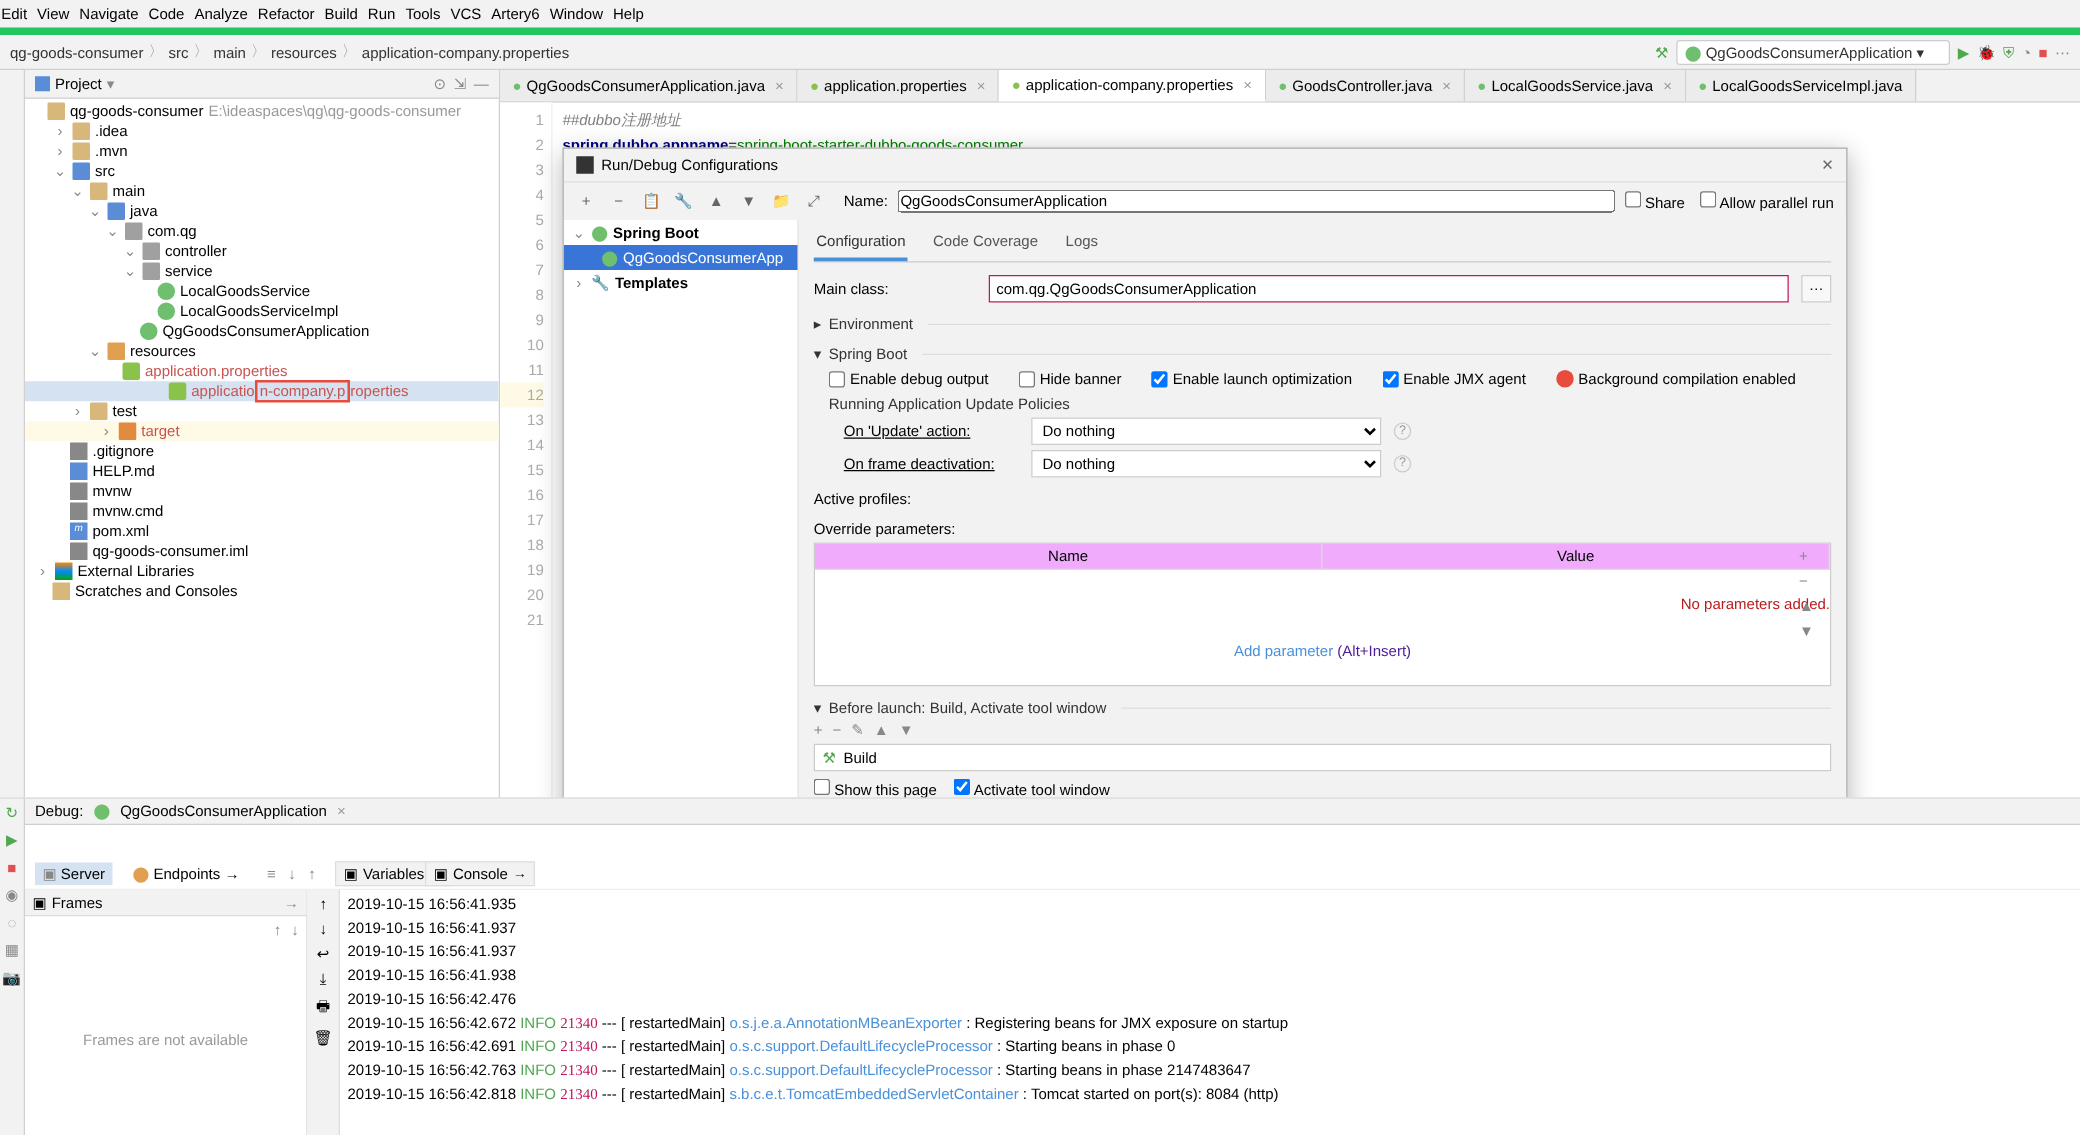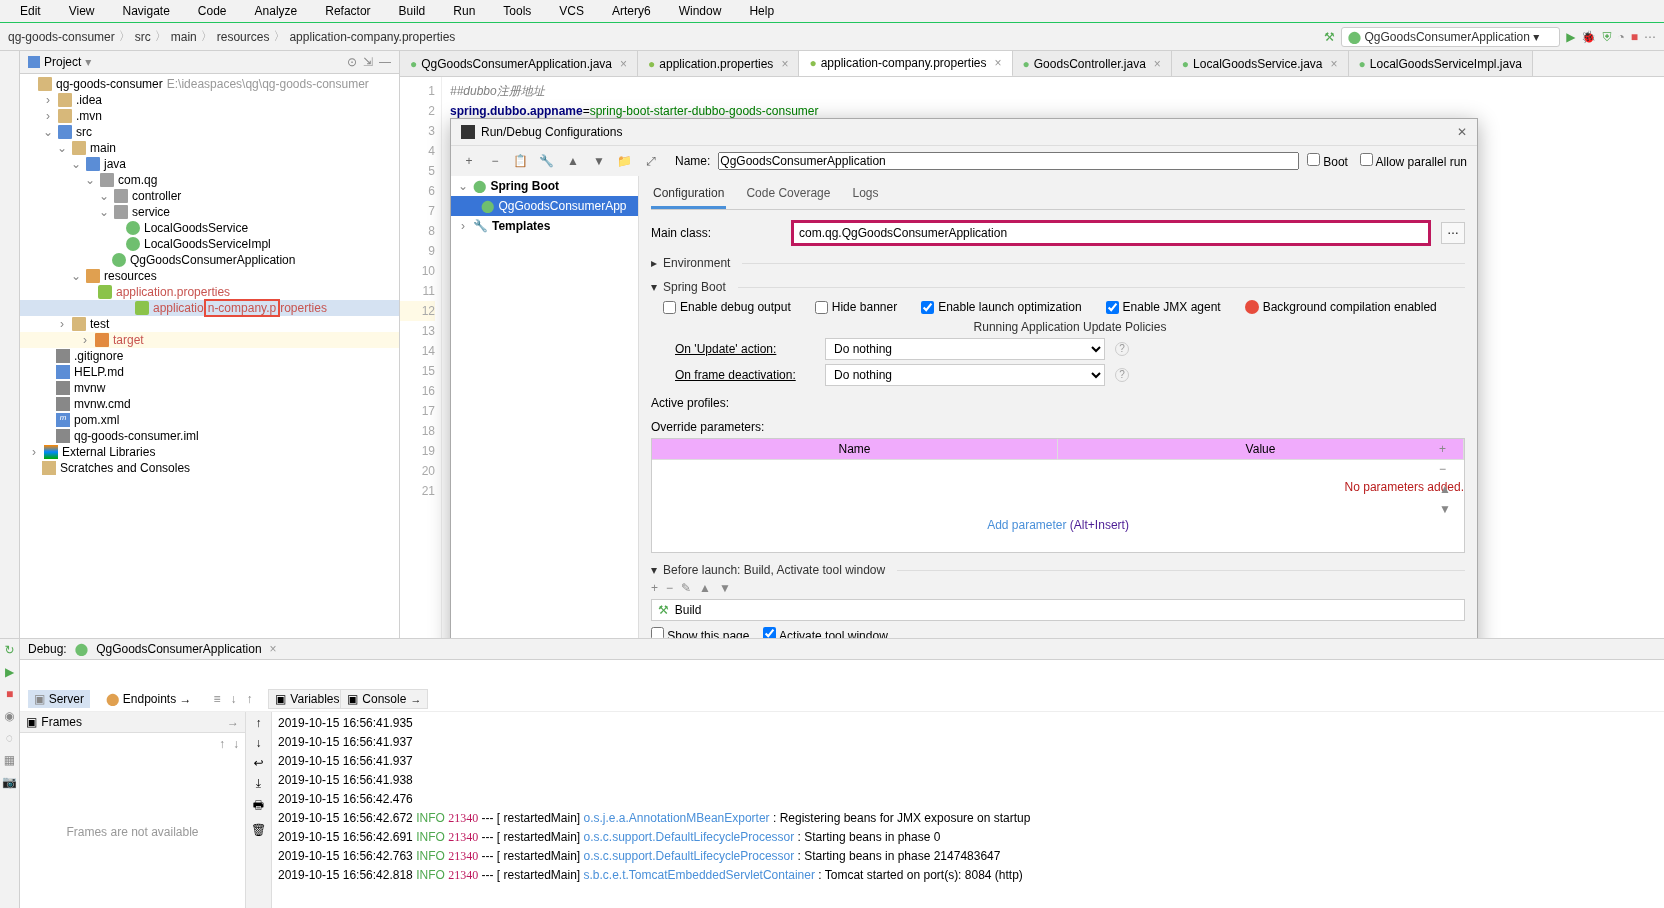--- a/index.html
+++ b/index.html
@@ -1,18 +1,18 @@
 <!DOCTYPE html>
 <html><head>
 <meta charset="utf-8">
 <style>
 * { margin: 0; padding: 0; box-sizing: border-box; font-family: "Segoe UI", Arial, sans-serif; font-size: 12px; }
 body { background: #f2f2f2; width: 1664px; height: 908px; overflow: hidden; position: relative; }
 
-.menubar { background: #f2f2f2; padding: 4px 20px; display: flex; gap: 28px; border-bottom: 1px solid #22c55e; }
+.menubar { background: #f2f2f2; padding: 4px 1px; display: flex; gap: 8px; border-bottom: 6px solid #22c55e; }
 .menubar span { cursor: default; }
 
 .toolbar-row { background: #f2f2f2; padding: 4px 8px; border-bottom: 1px solid #d0d0d0; display: flex; align-items: center; justify-content: space-between; height: 28px; }
 .breadcrumb { display: flex; gap: 4px; align-items: center; color: #333; }
 .breadcrumb .sep { color: #999; }
 .toolbar-right { display: flex; align-items: center; gap: 6px; }
 .run-select { background: #fff; border: 1px solid #ccc; padding: 2px 20px 2px 6px; border-radius: 3px; color: #333; }
 
 .main-layout { display: flex; height: calc(100% - 60px); }
 .leftstrip { width: 20px; background: #f2f2f2; border-right: 1px solid #d0d0d0; }
@@ -50,34 +50,34 @@
 .dialog { position: absolute; left: 450px; top: 118px; width: 1028px; height: 610px; background: #f2f2f2; border: 1px solid #aaa; box-shadow: 0 4px 20px rgba(0,0,0,0.3); display: flex; flex-direction: column; }
 .dlg-title { padding: 6px 10px; display: flex; align-items: center; gap: 6px; border-bottom: 1px solid #ddd; }
 .dlg-title .closebtn { margin-left: auto; color: #666; }
 .dlg-toolbar { padding: 4px 8px; display: flex; gap: 10px; align-items: center; }
 .dlg-toolbar .tool { color: #666; width: 16px; text-align: center; }
 .dlg-body { flex: 1; display: flex; overflow: hidden; }
 .dlg-left { width: 188px; border-right: 1px solid #ddd; background: #fff; }
 .dlg-left-row { padding: 3px 6px; display: flex; align-items: center; gap: 4px; }
 .dlg-left-row.sel { background: #3875d7; color: #fff; }
 .dlg-right { flex: 1; padding: 0 12px 8px 12px; overflow: auto; background: #f2f2f2; position: relative; }
-.dlg-right input[type=text] { border: 3px solid #be185d; padding: 3px 5px; background: #fff; }
+.dlg-right input[type=text] { border: 1px solid #be185d; padding: 3px 5px; background: #fff; }
 .dlg-tabs { display: flex; gap: 18px; border-bottom: 1px solid #ccc; margin-top: 4px; }
 .dlg-tab { padding: 6px 2px; color: #555; }
 .dlg-tab.active { color: #333; border-bottom: 3px solid #4a90d9; font-weight: 500; }
 .form-row { display: flex; align-items: center; gap: 10px; margin: 10px 0; }
 .form-row label { width: 130px; text-align: left; }
 .form-row input[type=text], .form-row select { flex: 1; }
 .browse-btn { width: 24px; height: 22px; border: 1px solid #ccc; background: #f8f8f8; text-align: center; }
 .section-hdr { display: flex; align-items: center; gap: 6px; margin: 10px 0 4px 0; color: #333; }
 .section-hdr::after { content: ""; flex: 1; border-top: 1px solid #ddd; margin-left: 6px; }
 .options-row { display: flex; gap: 24px; align-items: center; margin: 6px 0 6px 12px; flex-wrap: wrap; }
 .options-row label { display: flex; align-items: center; gap: 4px; }
 .warn-icon { width: 14px; height: 14px; background: #e74c3c; border-radius: 50%; display: inline-block; }
-.sub-label { margin-left: 24px; color: #333; margin-bottom: 4px; text-align: center; }
+.sub-label { margin-left: 12px; color: #333; margin-bottom: 4px; }
 .sub-row { display: flex; align-items: center; gap: 10px; margin: 4px 0 4px 24px; }
 .sub-row label { width: 140px; text-decoration: underline; }
 .sub-row select { width: 280px; border: 1px solid #ccc; padding: 2px 4px; background: #fff; }
 .hint-icon { color: #999; border: 1px solid #ccc; border-radius: 50%; width: 14px; height: 14px; text-align: center; line-height: 12px; font-size: 10px; }
 .active-prof { display: flex; align-items: center; gap: 10px; margin: 10px 0; }
 .active-prof label { width: 130px; }
 .active-prof input { flex: 1; }
 .redbox2 { border: 2px solid #e74c3c; display: inline-block; padding: 1px 3px; }
 .param-table { border: 1px solid #ccc; background: #fff; margin-top: 4px; }
 .param-header { display: flex; background: #f0abfc; border-bottom: 1px solid #ddd; }
@@ -391,21 +391,21 @@
       <span class="tool">📋</span>
       <span class="tool">🔧</span>
       <span class="tool">▲</span>
       <span class="tool">▼</span>
       <span class="tool">📁</span>
       <span class="tool">⤢</span>
     </div>
     <label style="margin-left:8px">Name:</label>
     <input type="text" style="flex: 1 1 0%;" value="QgGoodsConsumerApplication">
     <div class="top-right-chk">
-      <label><input type="checkbox" style=""> <span>Boot</span></label>
+      <label><input type="checkbox" style=""> <span>Share</span></label>
       <label><input type="checkbox" style=""> <span>Allow parallel run</span></label>
     </div>
   </div>
   <div class="dlg-body">
     <div class="dlg-left">
       <div class="dlg-left-row">
           <span class="tw">⌄</span>
           <span style="color:#6fbf6f">⬤</span>
           <b>Spring Boot</b>
         </div>

